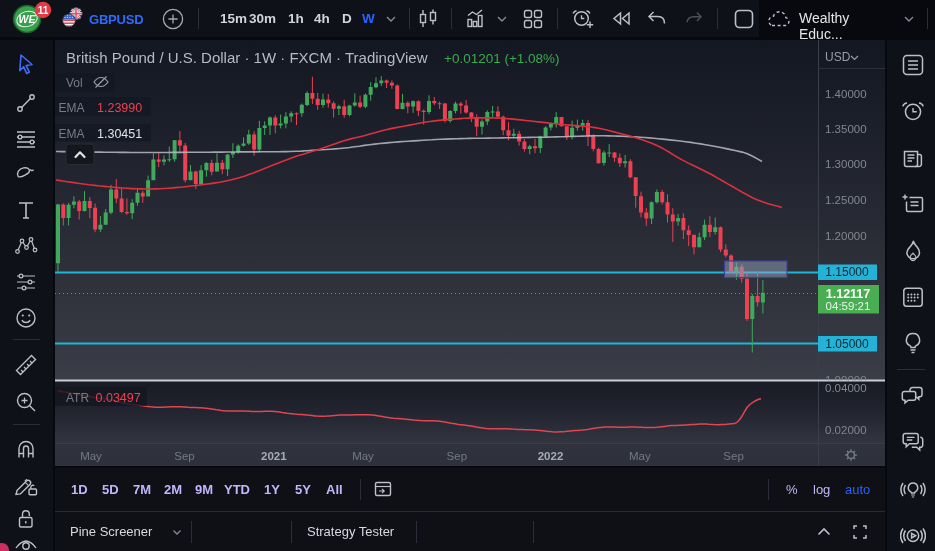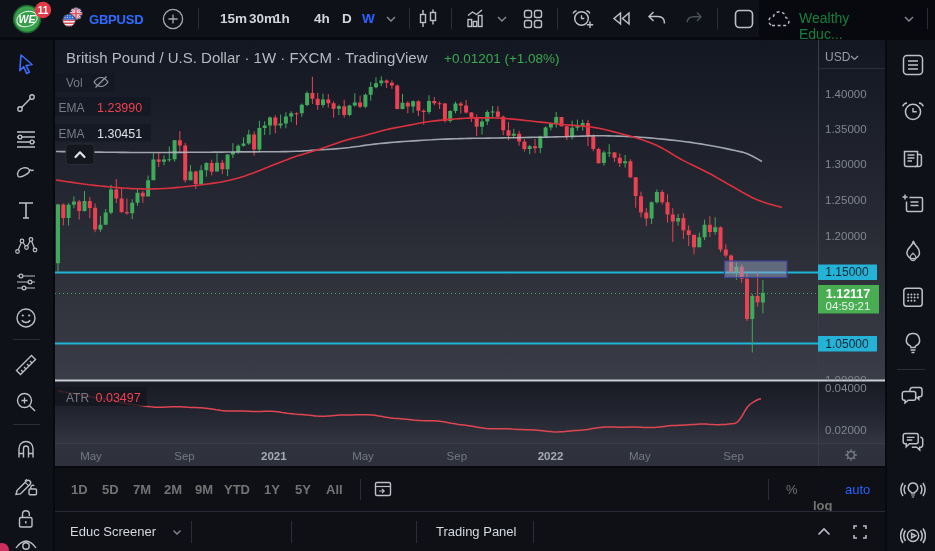--- a/index.html
+++ b/index.html
@@ -7,21 +7,21 @@
 #app{position:relative;width:935px;height:551px}
 #topbar{position:absolute;left:0;top:0;width:759px;height:37px;background:#0f1118}
 #leftbar{position:absolute;left:0;top:40px;width:53px;height:511px;background:#0f1118}
 #rightbar{position:absolute;left:887px;top:40px;width:48px;height:511px;background:#0f1118}
 #chart{position:absolute;left:55px;top:40px;width:830px;height:426px;background:linear-gradient(180deg,#131722 0px,#1f222d 110px,#2b2e37 210px,#3a3d47 339px,#3b3e48 340px,#181b24 341px,#21242e 370px,#2c2f39 391px,#333641 402px,#30333d 403px,#2e313b 426px)}
 #btoolbar{position:absolute;left:55px;top:466px;width:830px;height:45px;background:#0e1016;border-top:2px solid #07090f}
 #bpanel{position:absolute;left:55px;top:511px;width:830px;height:40px;background:#0e1016;border-top:1px solid #272b35}
 .ico{position:absolute;display:flex;align-items:center;justify-content:center}
 .tf{position:absolute;top:0;height:37px;display:flex;align-items:center;color:#d1d4dc;font-size:13.5px;font-weight:600}
 .sep{position:absolute;width:1px;background:#2a2e39}
-.btxt{position:absolute;color:#737373;font-size:13px;font-weight:600;display:flex;align-items:center}
+.btxt{position:absolute;color:#c4b5fd;font-size:13px;font-weight:600;display:flex;align-items:center}
 .ptxt{position:absolute;color:#d6d9de;font-size:13px;display:flex;align-items:center}
 </style></head><body>
 <div id="app">
 
 <div id="topbar">
 <div class="abs" style="left:7px;top:1px"><svg width="52" height="34" viewBox="0 0 52 34" xmlns="http://www.w3.org/2000/svg">
 <circle cx="20" cy="18" r="13.5" fill="#37a04b"></circle>
 <circle cx="20" cy="18" r="13.5" fill="none" stroke="#1d5c2d" stroke-width="1.5"></circle>
 <ellipse cx="20" cy="18" rx="10.5" ry="7.5" fill="none" stroke="#e8f2ea" stroke-width="1" transform="rotate(-18 20 18)"></ellipse>
           <text x="20" y="22" font-family="Liberation Sans, sans-serif" font-size="10.5" font-weight="bold" font-style="italic" fill="#ffffff" text-anchor="middle">WE</text>
@@ -67,21 +67,21 @@
 <div class="abs" style="left:89px;top:12px;color:#2e6bff;font-size:13px;font-weight:bold;letter-spacing:-0.2px">GBPUSD</div>
 <div class="ico" style="left:160px;top:6px">
         <svg width="26" height="26" viewBox="0 0 26 26" fill="none" xmlns="http://www.w3.org/2000/svg" class="">
           <circle cx="13" cy="13" r="9.6" stroke="#a6a9b1" stroke-width="1.3" fill="none"></circle>
           <path d="M13 8.4v9.2M8.4 13h9.2" stroke="#a6a9b1" stroke-width="1.3"></path>
         </svg>
       </div>
 <div class="sep" style="left:198px;top:8px;height:21px"></div>
 <div class="tf" style="left:220px">15m</div>
 <div class="tf" style="left:249px">30m</div>
-<div class="tf" style="left:274px">1h</div>
+<div class="tf" style="left:288px">1h</div>
 <div class="tf" style="left:314px">4h</div>
 <div class="tf" style="left:342px">D</div>
 <div class="tf" style="left:362px;color:#2962ff">W</div>
 <div class="ico" style="left:383px;top:11px">
         <svg width="16" height="16" viewBox="0 0 16 16" fill="none" xmlns="http://www.w3.org/2000/svg" class="">
           <path d="M4 6l4 4 4-4" stroke="#868a93" stroke-width="1.4" fill="none"></path>
         </svg>
       </div>
 <div class="sep" style="left:409px;top:8px;height:21px"></div>
 <div class="ico" style="left:415px;top:6px">
@@ -145,21 +145,21 @@
 <div class="ico" style="left:731px;top:6px">
         <svg width="26" height="26" viewBox="0 0 26 26" fill="none" xmlns="http://www.w3.org/2000/svg" class="">
           <rect x="4.5" y="4.5" width="17" height="17" rx="4" stroke="#bdc0c8" stroke-width="1.6" fill="none"></rect>
         </svg>
       </div>
 <div class="ico" style="left:764px;top:6px">
         <svg width="30" height="26" viewBox="0 0 30 26" fill="none" xmlns="http://www.w3.org/2000/svg" class="">
           <path d="M8 19.5h13a4 4 0 0 0 .8-7.9 6.3 6.3 0 0 0-12.3-1.4A4.8 4.8 0 0 0 8 19.5Z" stroke="#bdc0c8" stroke-width="1.4" fill="none" stroke-dasharray="3 2.6"></path>
         </svg>
       </div>
-<div class="abs" style="left:799px;top:10px;color:#15803d;font-size:14px;font-weight:500">Wealthy Educ...</div>
+<div class="abs" style="left:799px;top:10px;color:#e5e5e5;font-size:14px;font-weight:500">Wealthy Educ...</div>
 <div class="ico" style="left:901px;top:11px">
         <svg width="16" height="16" viewBox="0 0 16 16" fill="none" xmlns="http://www.w3.org/2000/svg" class="">
           <path d="M4 6l4 4 4-4" stroke="#868a93" stroke-width="1.4" fill="none"></path>
         </svg>
       </div>
 <div class="sep" style="left:927px;top:8px;height:21px"></div>
 </div>
 <div id="leftbar">
 <div class="ico" style="left:12px;top:11px">
         <svg width="28" height="28" viewBox="0 0 28 28" fill="none" xmlns="http://www.w3.org/2000/svg" class="">
@@ -446,34 +446,34 @@
 <div class="sep" style="left:305px;top:11px;height:21px"></div>
 <div class="ico" style="left:317px;top:10px">
         <svg width="22" height="22" viewBox="0 0 22 22" fill="none" xmlns="http://www.w3.org/2000/svg" class="">
           <rect x="3.5" y="4.5" width="15" height="13" rx="1.5" stroke="#bdc0c8" stroke-width="1.4" fill="none"></rect>
           <path d="M3.5 8.5h15" stroke="#bdc0c8" stroke-width="1.2"></path>
           <path d="M7 13h5M10 10.8l2.2 2.2L10 15.2" stroke="#bdc0c8" stroke-width="1.2" fill="none"></path>
         </svg>
       </div>
 <div class="sep" style="left:713px;top:11px;height:21px"></div>
 <div class="btxt" style="left:731px;top:0;height:43px;font-weight:400">%</div>
-<div class="btxt" style="left:758px;top:16px;height:43px;font-weight:700">log</div>
+<div class="btxt" style="left:758px;top:0;height:43px;font-weight:400">log</div>
 <div class="btxt" style="left:790px;top:0;height:43px;color:#2962ff;font-weight:400">auto</div>
 </div>
 <div id="bpanel">
-<div class="ptxt" style="left:15px;top:0;height:39px">Educ Screener</div>
+<div class="ptxt" style="left:15px;top:0;height:39px">Pine Screener</div>
 <div class="ico" style="left:115px;top:13px">
         <svg width="14" height="14" viewBox="0 0 14 14" fill="none" xmlns="http://www.w3.org/2000/svg" class="">
           <path d="M3.5 5.5l3.5 3.5L10.5 5.5" stroke="#868a93" stroke-width="1.3" fill="none"></path>
         </svg>
       </div>
 <div class="sep" style="left:136px;top:9px;height:22px"></div>
 <div class="sep" style="left:236px;top:9px;height:22px"></div>
+<div class="ptxt" style="left:252px;top:0;height:39px">Strategy Tester</div>
 <div class="sep" style="left:361px;top:9px;height:22px"></div>
-<div class="ptxt" style="left:381px;top:0;height:39px">Trading Panel</div>
 <div class="sep" style="left:478px;top:9px;height:22px"></div>
 <div class="ico" style="left:759px;top:10px">
         <svg width="20" height="20" viewBox="0 0 20 20" fill="none" xmlns="http://www.w3.org/2000/svg" class="">
           <path d="M4.5 12.5 10 7l5.5 5.5" stroke="#bdc0c8" stroke-width="1.6" fill="none"></path>
         </svg>
       </div>
 <div class="ico" style="left:795px;top:10px">
         <svg width="20" height="20" viewBox="0 0 20 20" fill="none" xmlns="http://www.w3.org/2000/svg" class="">
           <path d="M4 7V4h3M13 4h3v3M16 13v3h-3M7 16H4v-3" stroke="#bdc0c8" stroke-width="1.5" fill="none"></path>
         </svg>

